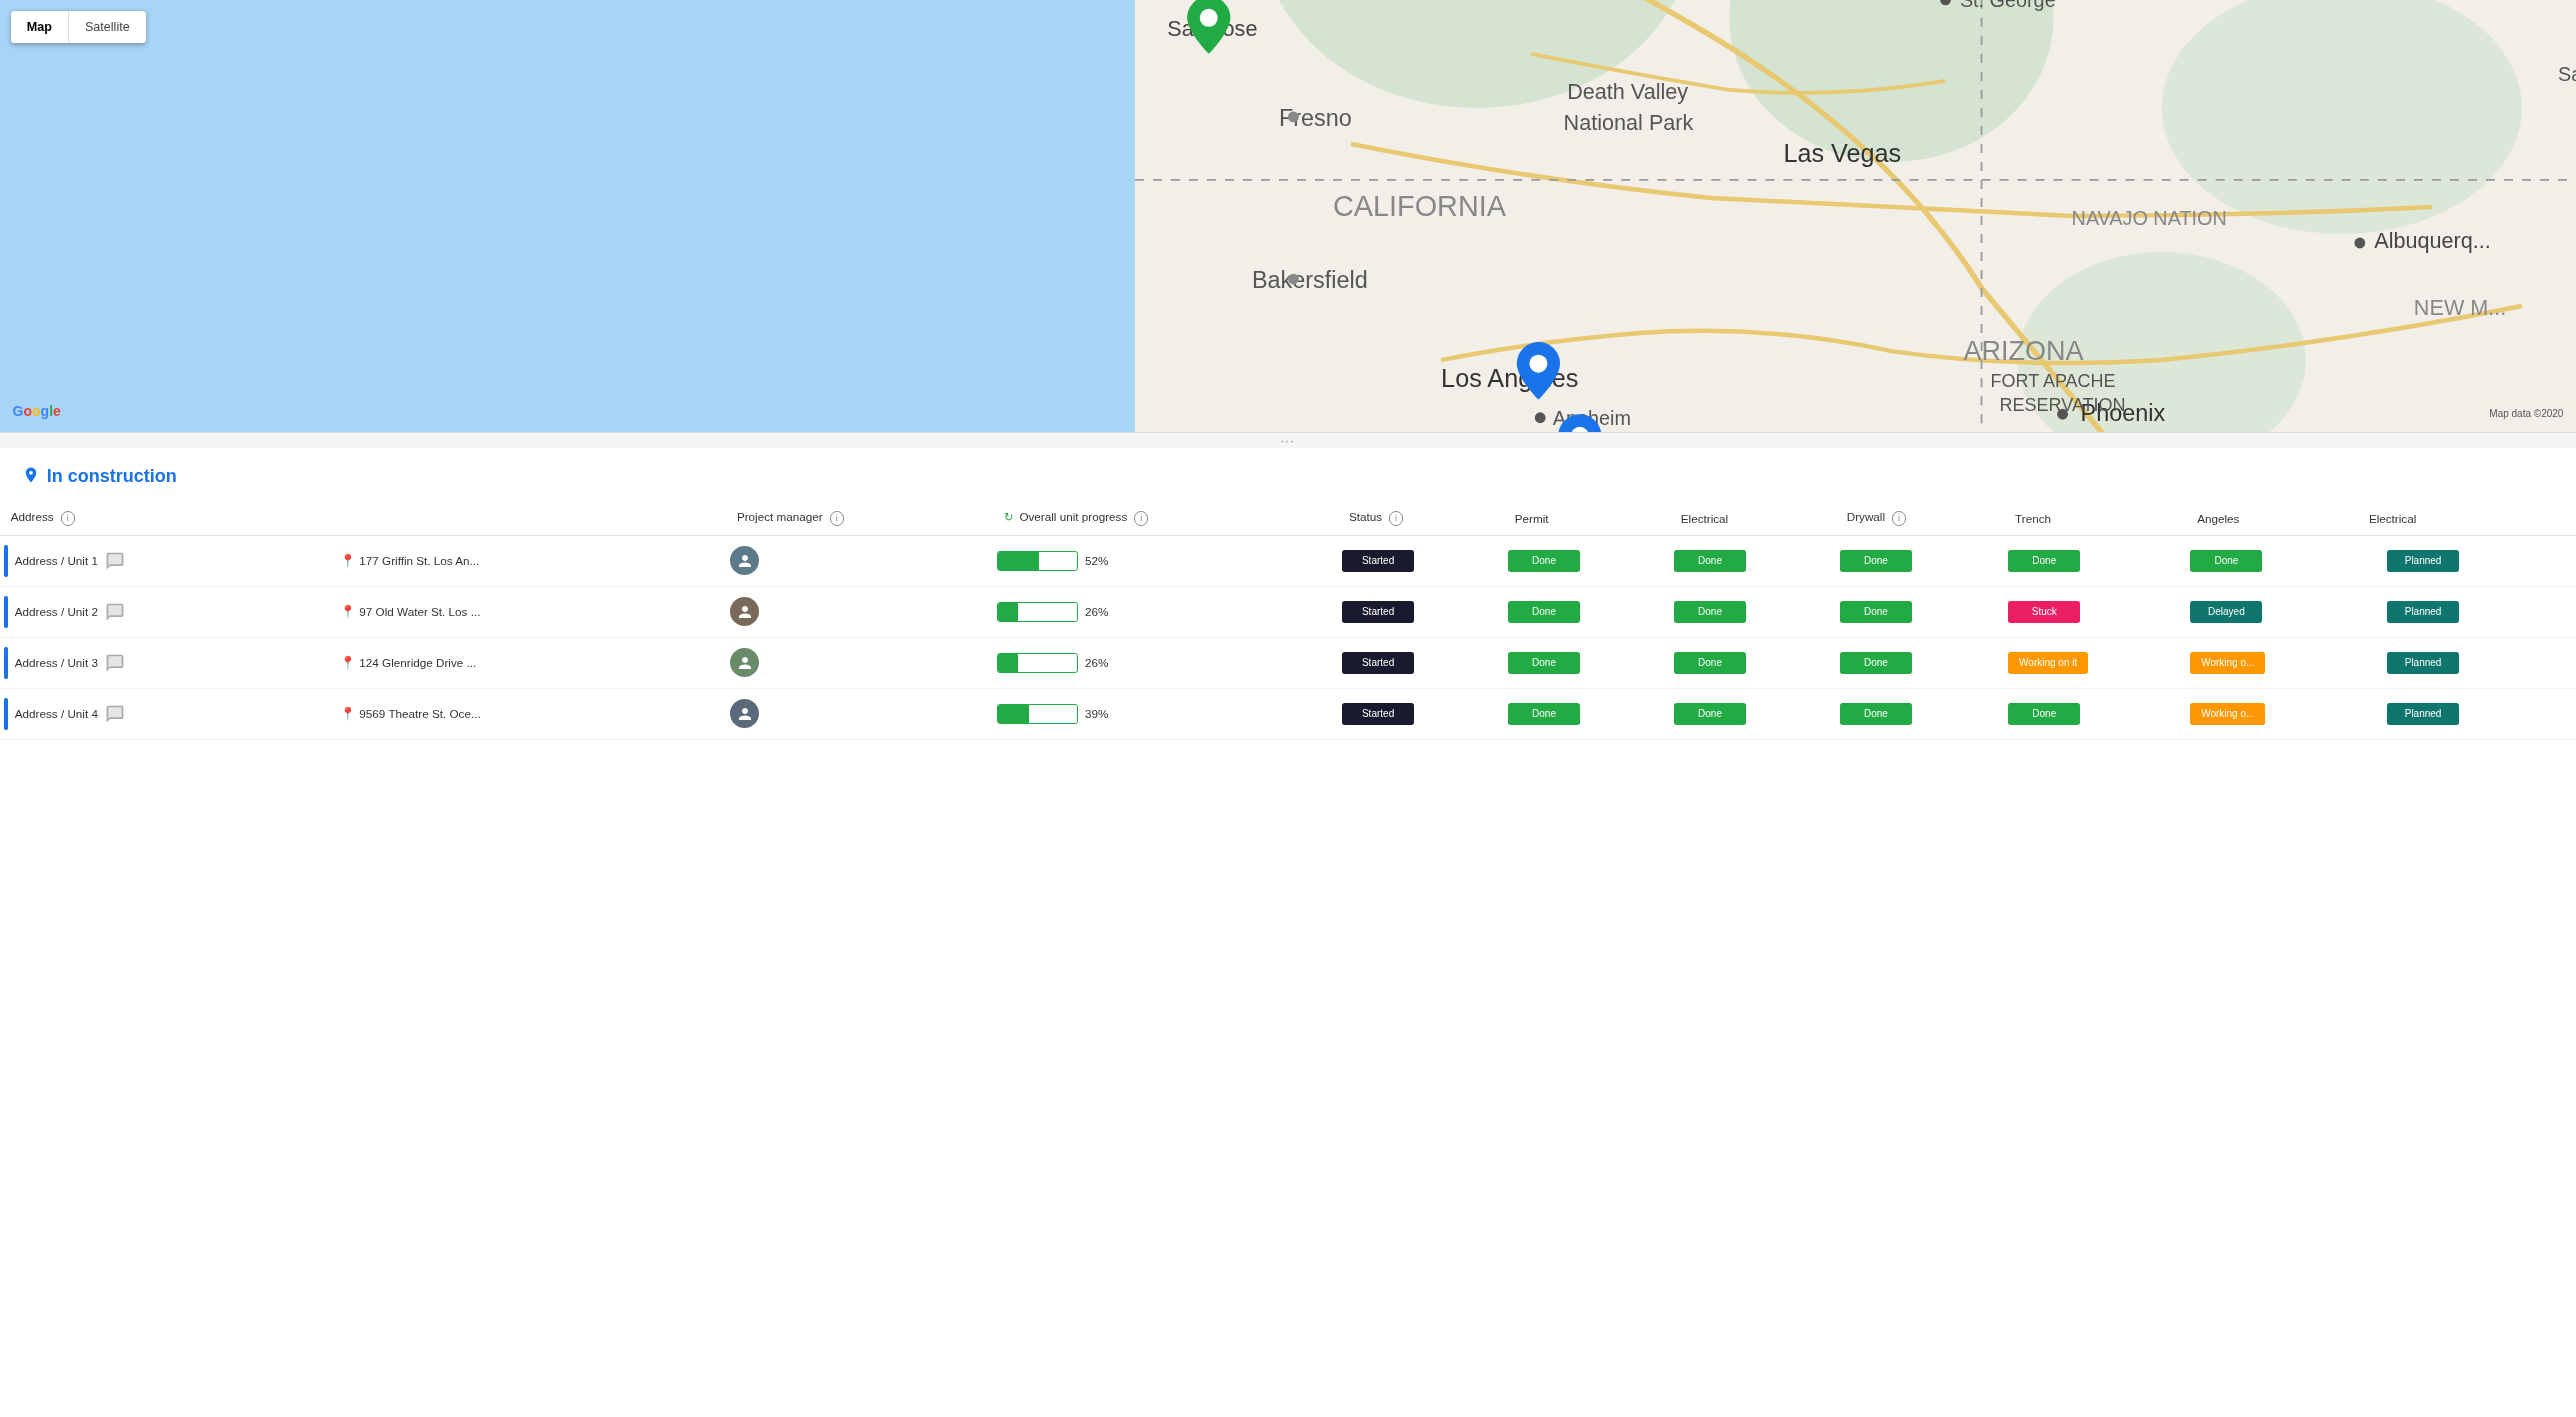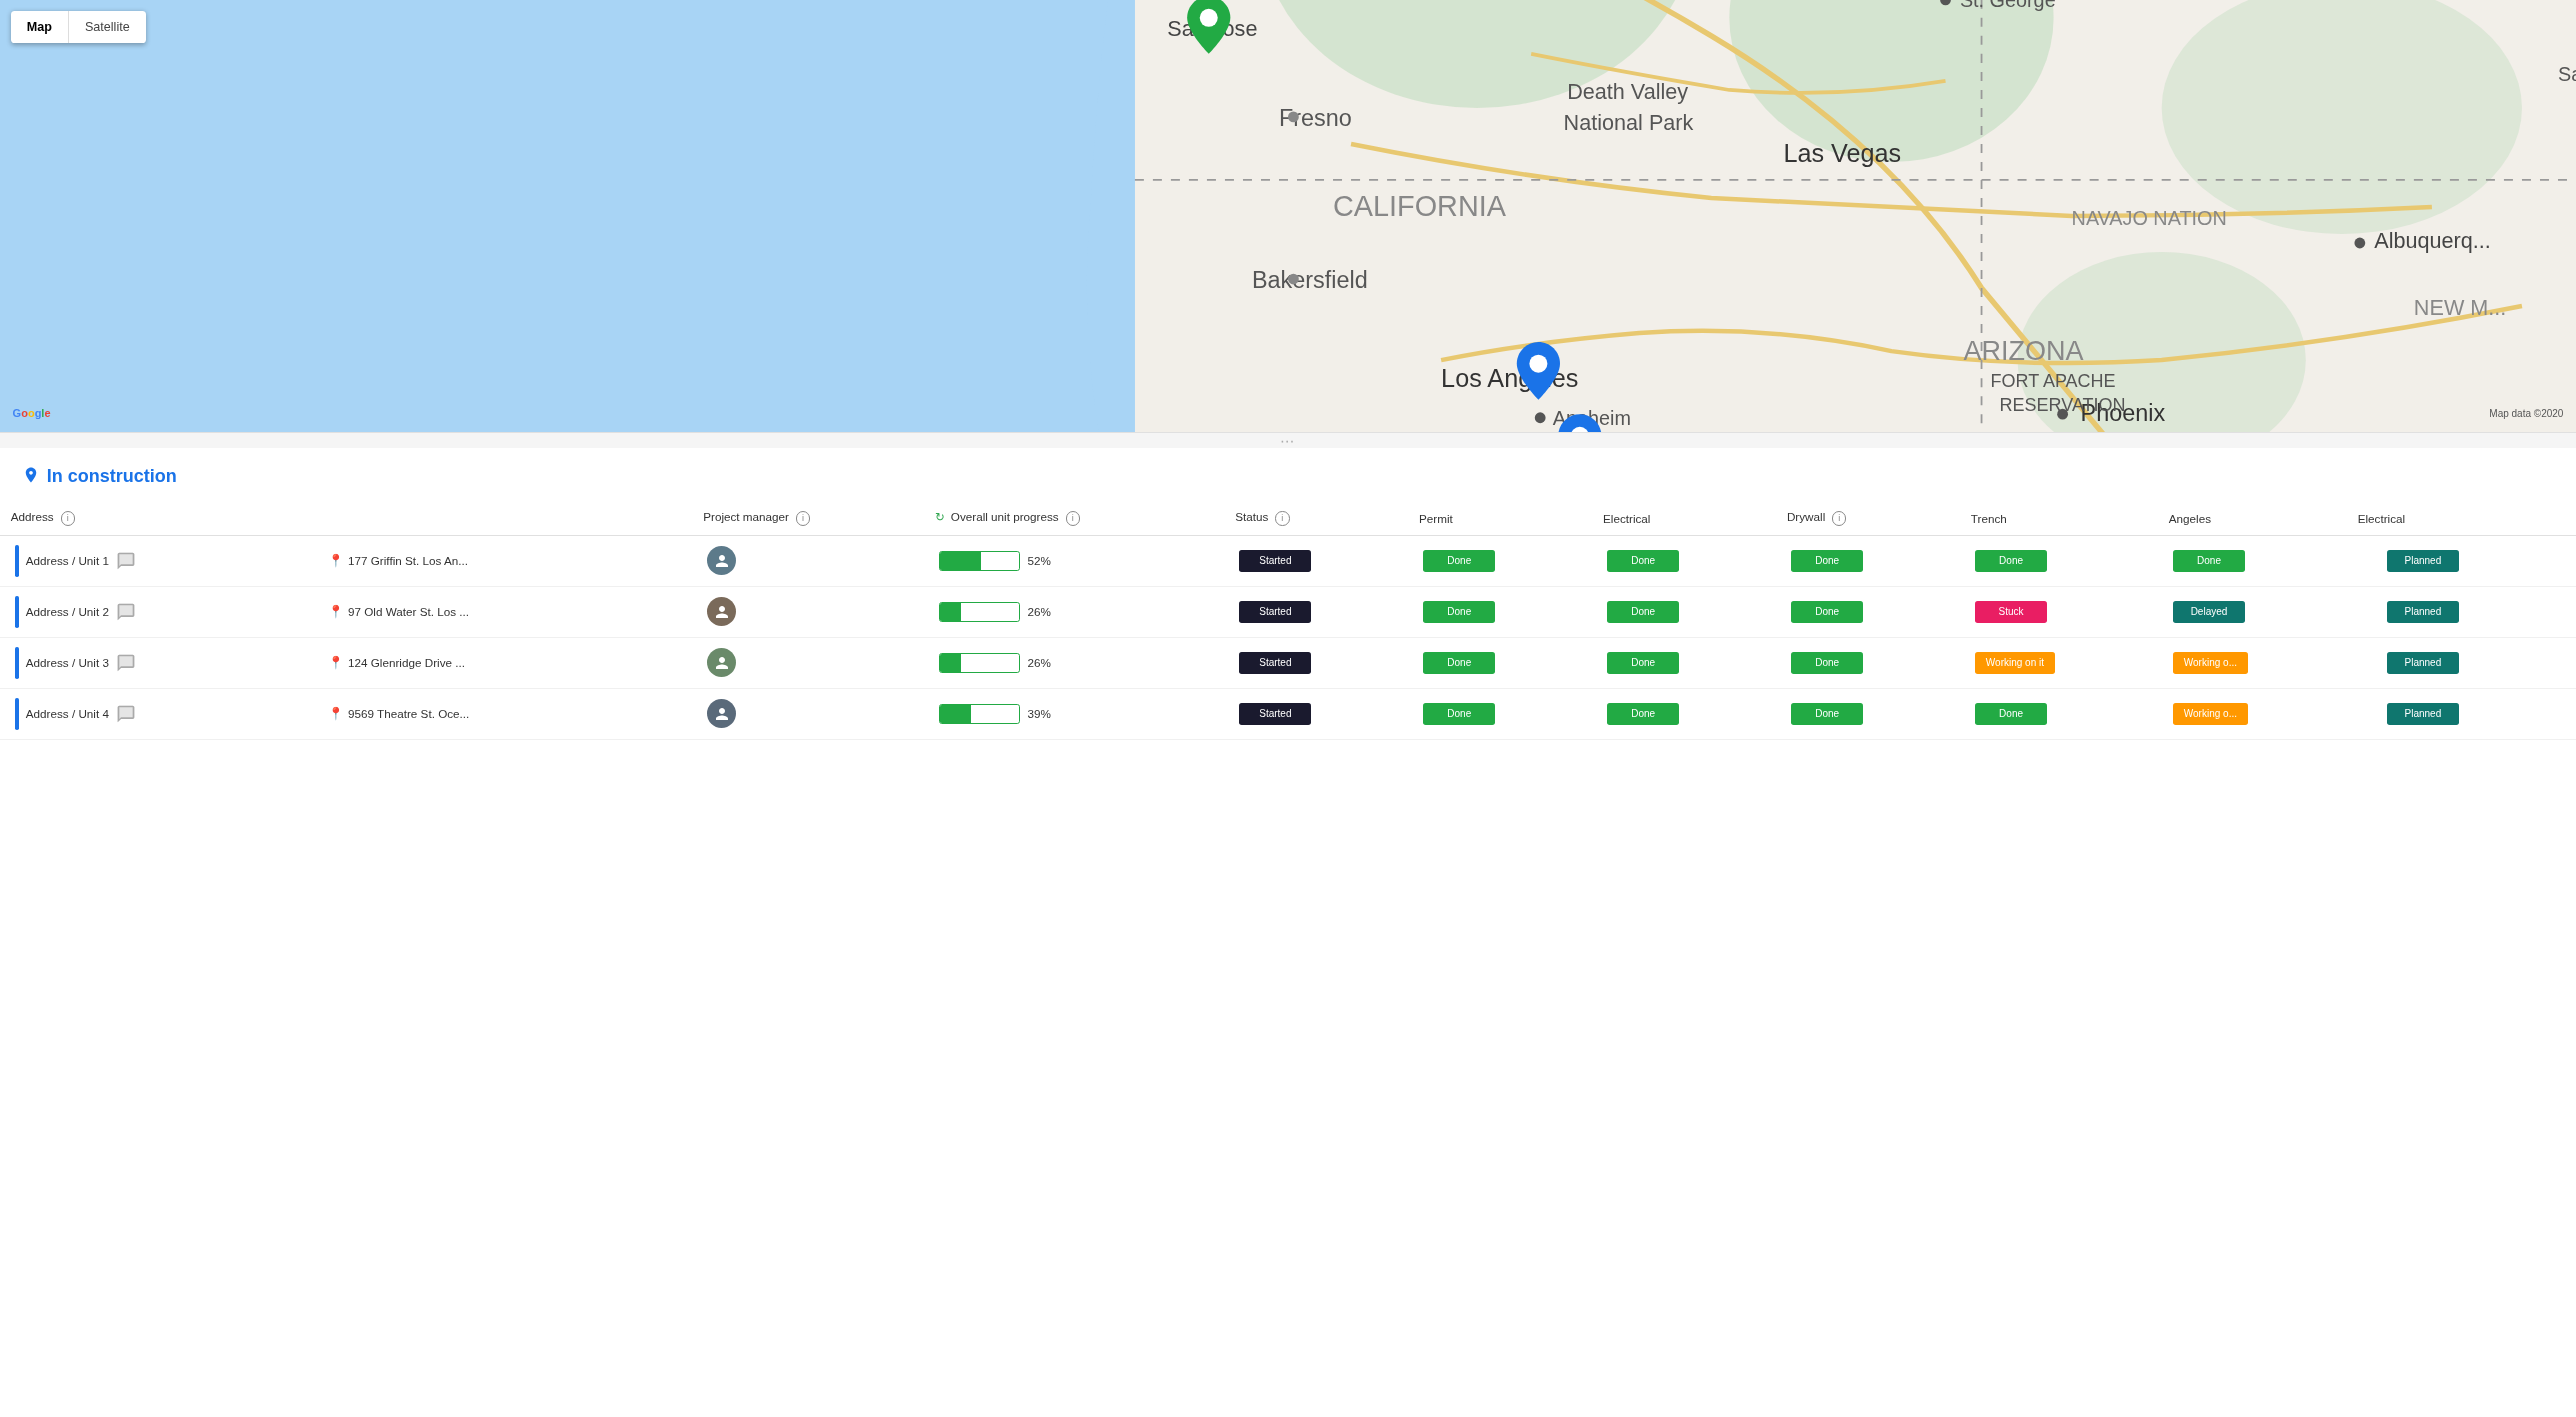--- a/index.html
+++ b/index.html
@@ -40,21 +40,21 @@
     .map-control-divider {
       width: 0.9px;
       background: #ddd;
     }
 
     
     .google-logo {
       position: absolute;
       bottom: 12.6px;
       left: 12.6px;
-      font-size: 11px;
+      font-size: 14px;
       font-weight: bold;
       color: #4285F4;
     }
     .google-logo span:nth-child(1) { color: #4285F4; }
     .google-logo span:nth-child(2) { color: #EA4335; }
     .google-logo span:nth-child(3) { color: #FBBC05; }
     .google-logo span:nth-child(4) { color: #4285F4; }
     .google-logo span:nth-child(5) { color: #34A853; }
     .google-logo span:nth-child(6) { color: #EA4335; }
 
@@ -133,21 +133,21 @@
       line-height: 12.6px;
       font-size: 9px;
       color: #888;
       margin-left: 3.6px;
       cursor: pointer;
     }
     .data-table tbody tr {
       border-bottom: 0.9px solid #f0f0f0;
     }
     .data-table td {
-      padding: 9px 15px;
+      padding: 9px 4px;
       font-size: 11.7px;
       color: #333;
       vertical-align: middle;
     }
 
     .unit-name-cell {
       display: flex;
       align-items: center;
       gap: 7.2px;
       min-width: 144px;

